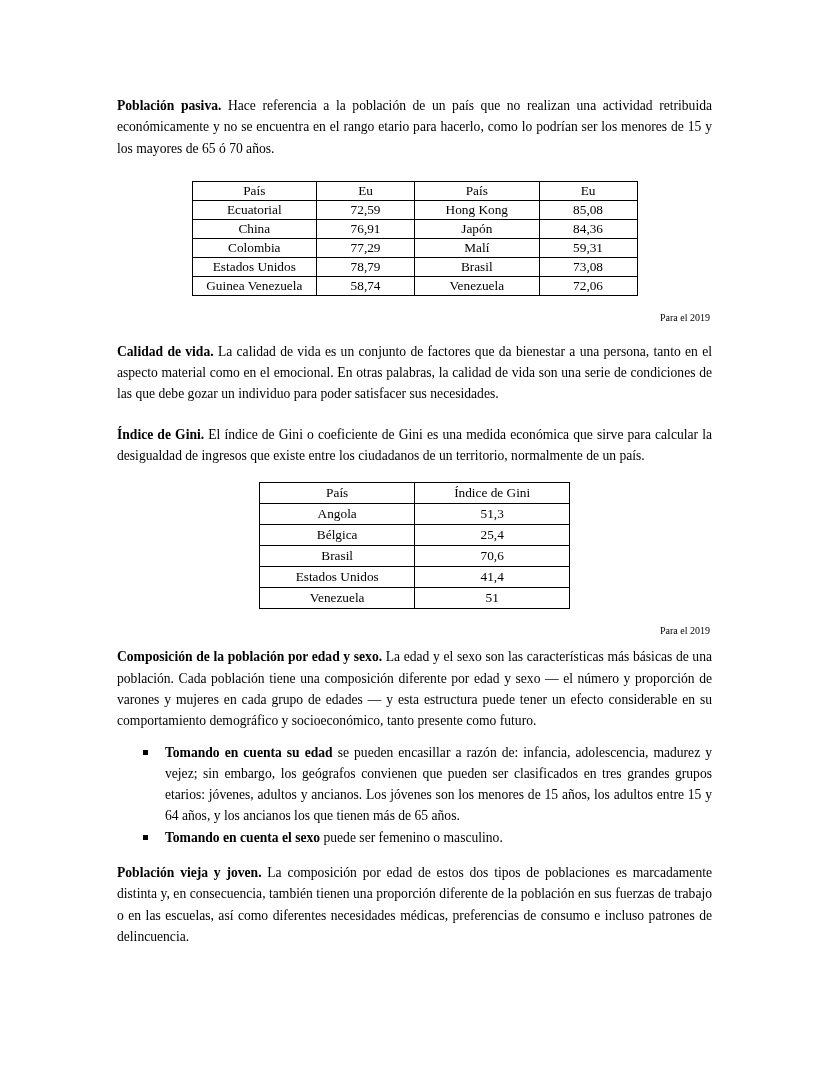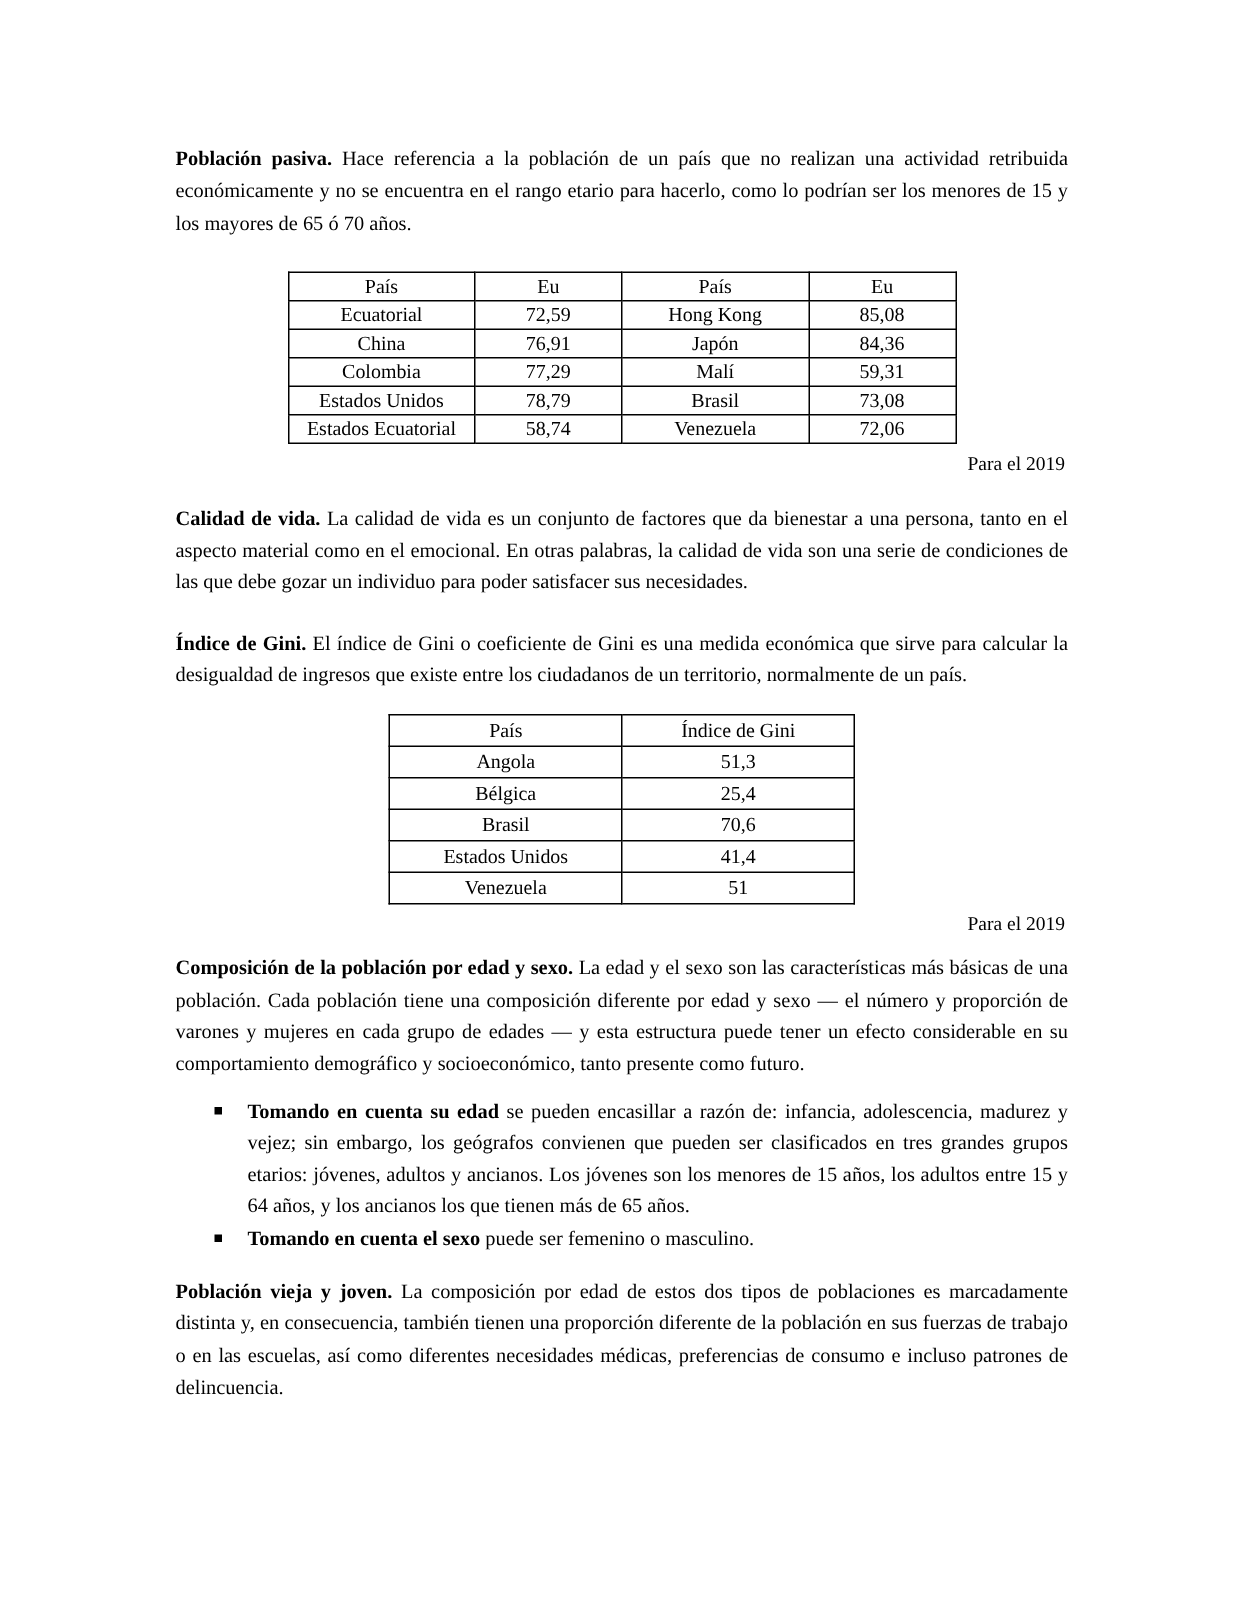--- a/index.html
+++ b/index.html
@@ -70,23 +70,23 @@
   table.tbl-eu th, table.tbl-eu td { height: 16px; }
   table.tbl-eu .c-country { width: 125px; }
   table.tbl-eu .c-value   { width: 98px; }
   
   table.tbl-gini { width: 311px; }
   table.tbl-gini th, table.tbl-gini td { height: 18px; }
   table.tbl-gini .c-country { width: 154px; }
   table.tbl-gini .c-value   { width: 155px; }
 
   .table-note {
-    font-size: 13px;
+    font-size: 10px;
     text-align: right;
-    margin-top: 5px;
+    margin-top: 16px;
     padding-right: 2px;
     color: #000000;
   }
   
   ul.bullets {
     list-style: none;
     margin: 10px 0 0 0;
     padding: 0;
   }
   ul.bullets > li {
@@ -150,21 +150,21 @@
             <td class="c-country">Malí</td>
             <td class="c-value">59,31</td>
           </tr>
           <tr>
             <td class="c-country">Estados Unidos</td>
             <td class="c-value">78,79</td>
             <td class="c-country">Brasil</td>
             <td class="c-value">73,08</td>
           </tr>
           <tr>
-            <td class="c-country">Estados Ecuatorial</td>
+            <td class="c-country">Guinea Venezuela</td>
             <td class="c-value">58,74</td>
             <td class="c-country">Venezuela</td>
             <td class="c-value">72,06</td>
           </tr>
         </tbody>
       </table>
     </div>
     <div class="table-note">Para el 2019</div>
 
     <div class="spacer-18"></div>

